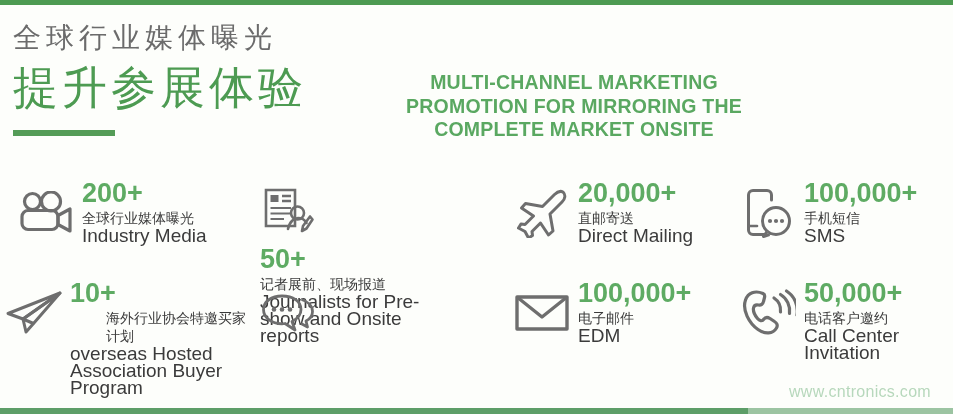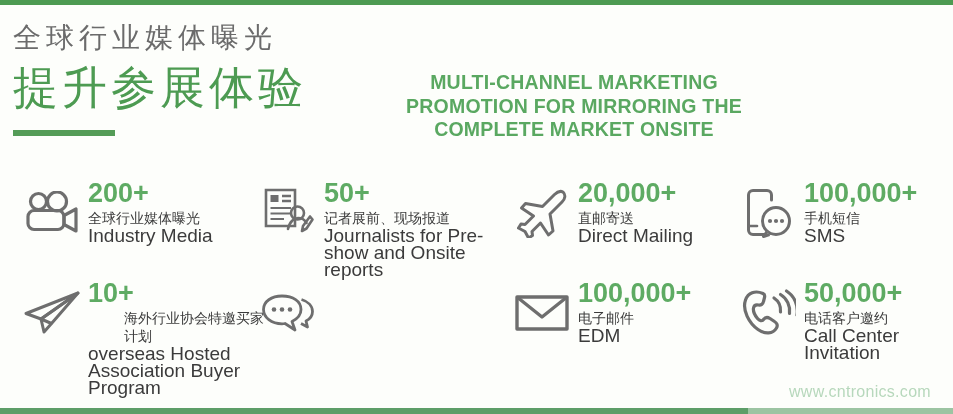--- a/index.html
+++ b/index.html
@@ -99,22 +99,22 @@
     width: 953px;
   }
   .stat-row-1 { height: 100px; }
   .stat-row-2 { height: 108px; }
 
   .stat-item {
     display: flex;
     align-items: flex-start;
     box-sizing: border-box;
   }
-  .col-1 { width: 248px; padding-left: 20px; }
-  .col-2 { width: 252px; padding-left: 8px; }
+  .col-1 { width: 248px; padding-left: 14px; justify-content: center; }
+  .col-2 { width: 252px; padding-left: 8px; flex-direction: column; }
   .col-3 { width: 222px; padding-left: 10px; }
   .col-4 { width: 231px; padding-left: 14px; }
 
   .stat-icon {
     flex: 0 0 auto;
     width: 64px;
     height: 60px;
     display: flex;
     align-items: center;
     justify-content: center;

